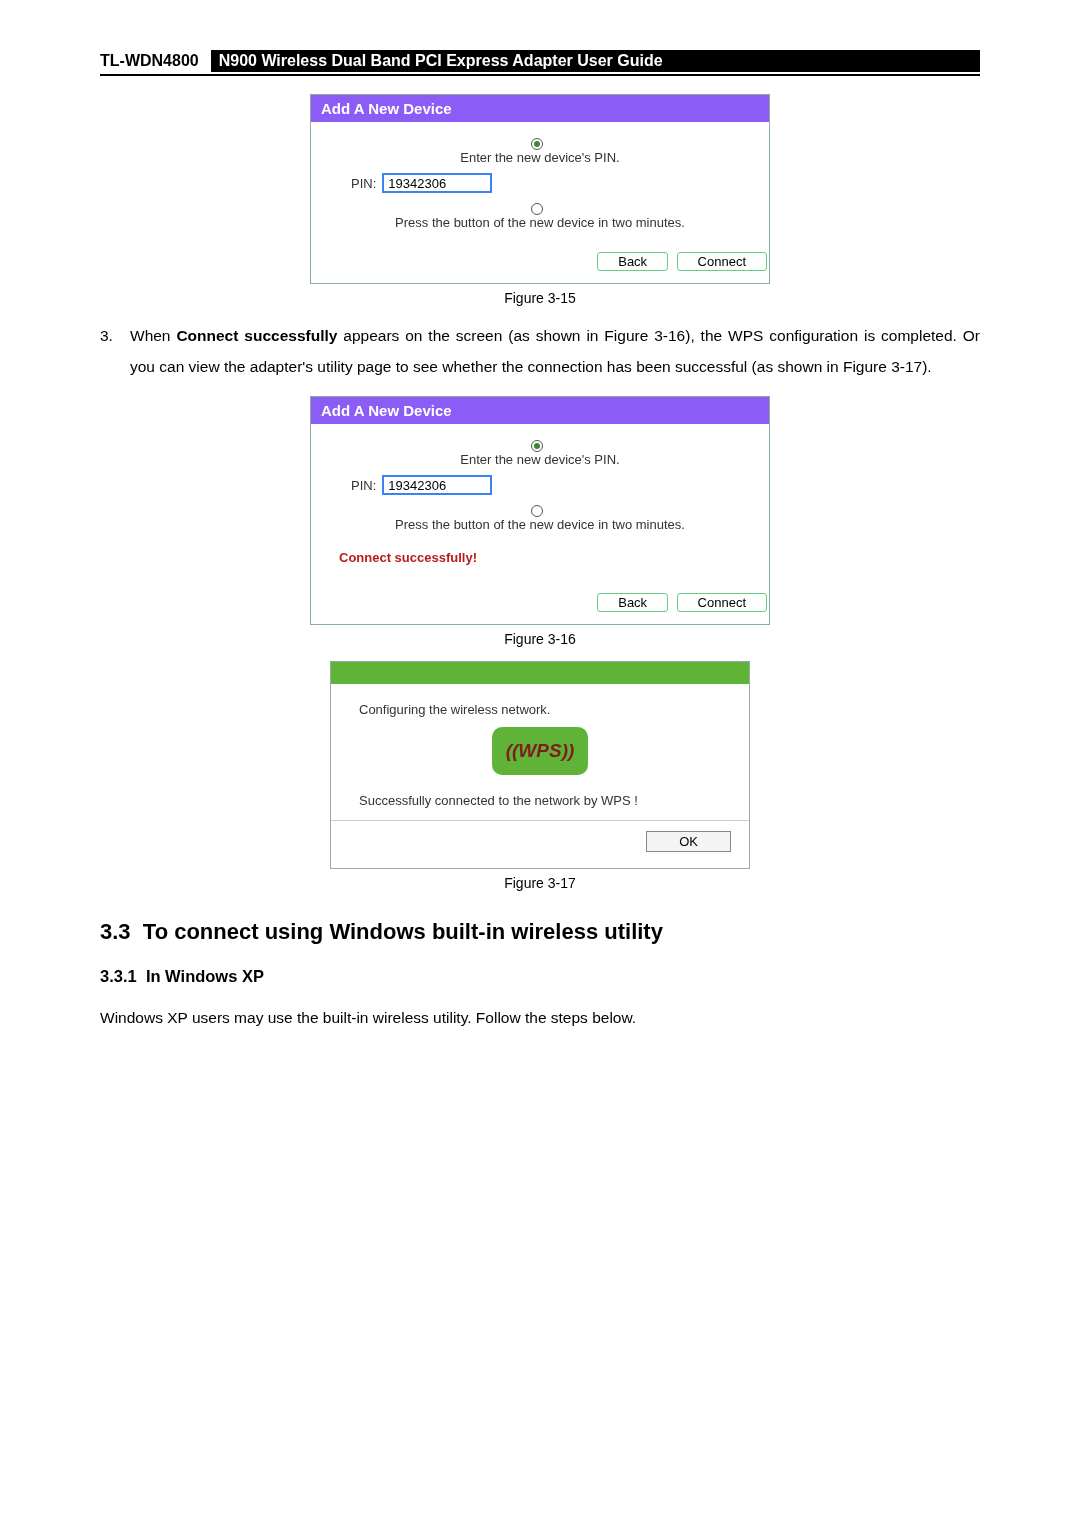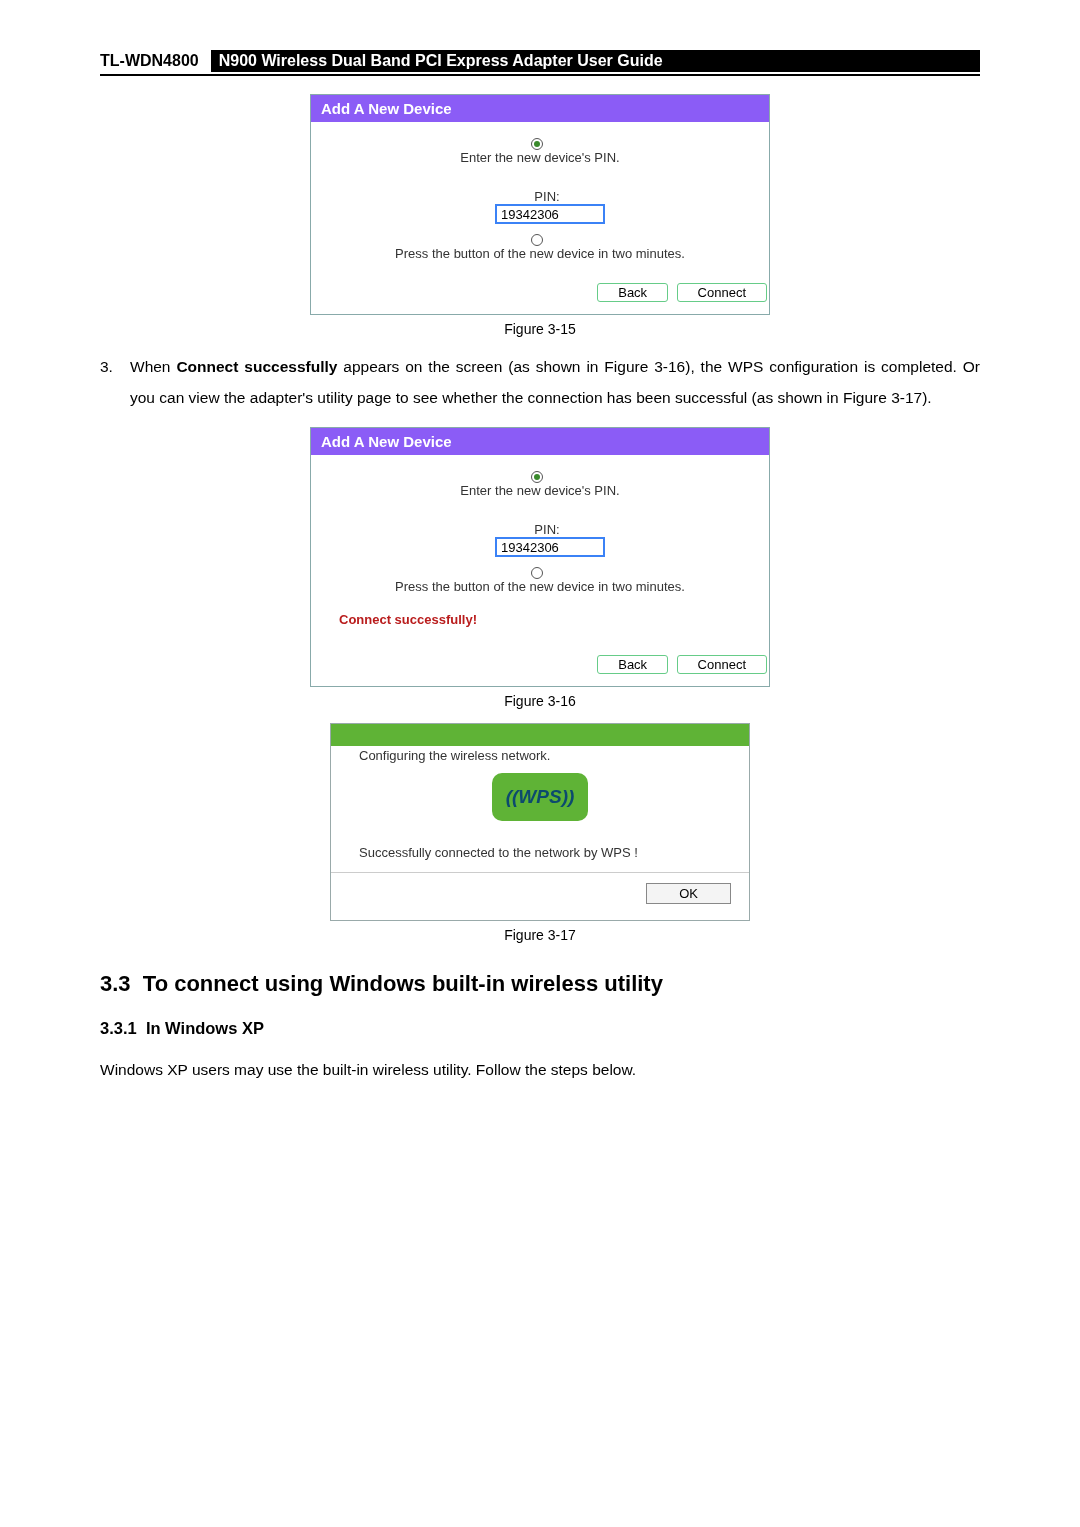--- a/index.html
+++ b/index.html
@@ -69,22 +69,21 @@
   }
   .radio.selected::after {
     content: "";
     width: 6px; height: 6px;
     border-radius: 50%;
     background: #3a8a2c;
   }
   .pin-row {
     display: flex;
     align-items: center;
-    margin: 24px 0 10px 20px;
-    flex-direction: column;
+    margin: 8px 0 10px 20px;
   }
   .pin-label { font-size: 13px; margin-right: 6px; }
   .pin-input {
     border: 2px solid #3b82f6;
     height: 20px;
     width: 110px;
     padding: 0 4px;
     font-size: 13px;
   }
   .status-text {
@@ -126,36 +125,36 @@
     width: 420px;
     margin: 0 auto;
     border: 1px solid #9aa;
     background: #fff;
   }
   .wps-top {
     background: #5fb336;
     height: 22px;
   }
   .wps-body {
-    padding: 2px 28px 12px;
+    padding: 18px 28px 12px;
     border-bottom: 1px solid #ccc;
   }
   .wps-text {
     font-size: 13px;
     color: #333;
     margin-bottom: 10px;
   }
   .wps-badge {
     display: block;
     width: 96px;
     height: 48px;
     background: #5fb336;
     border-radius: 10px;
-    margin: 4px auto 24px;
-    color: #0c4a6e;
+    margin: 4px auto 18px;
+    color: #7f1d1d;
     font-weight: bold;
     font-size: 19px;
     text-align: center;
     line-height: 48px;
     font-style: italic;
   }
   .wps-success {
     font-size: 13px;
     color: #333;
   }

